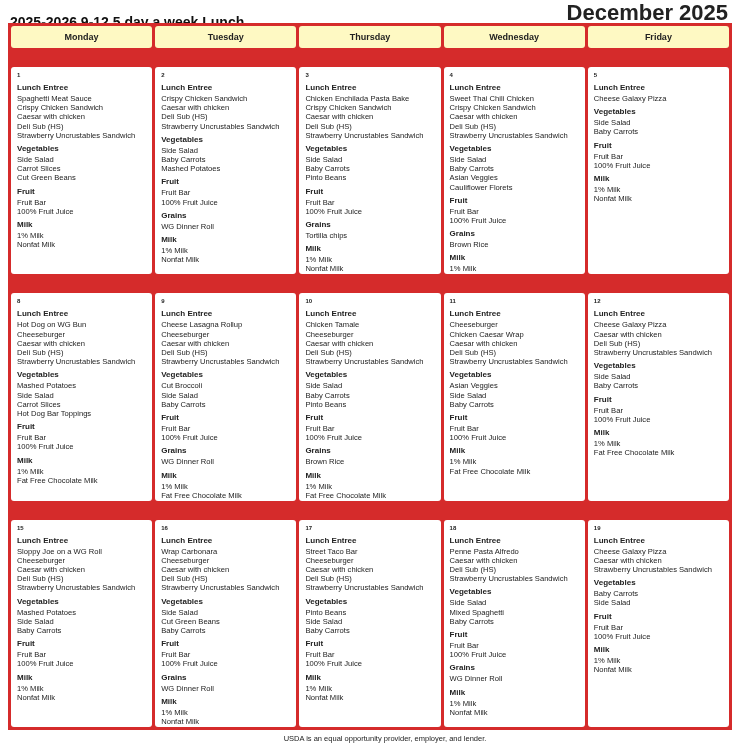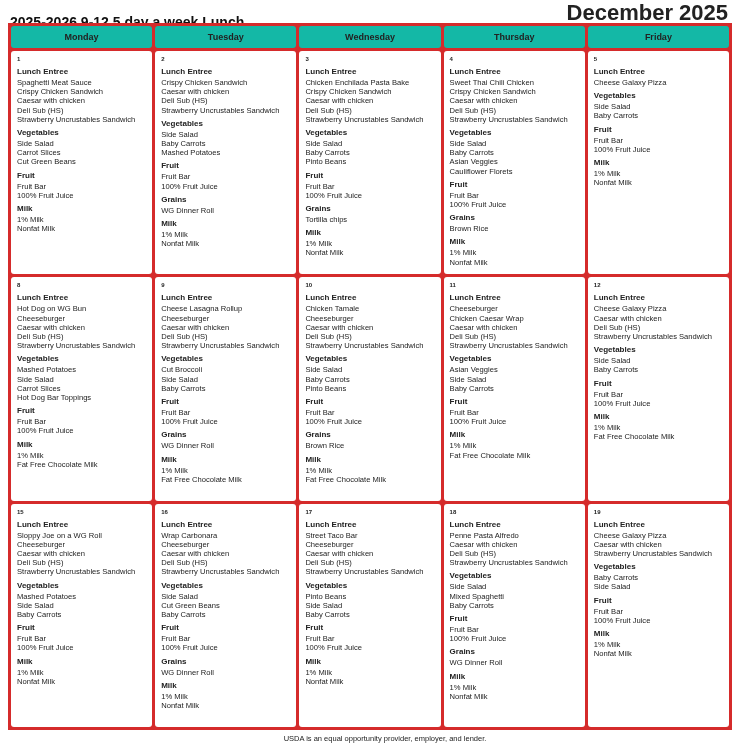--- a/index.html
+++ b/index.html
@@ -16,51 +16,52 @@
   .calendar {
     position: absolute; left: 8px; top: 23px; width: 724px; height: 707px;
     background: #d52b2b;
     padding: 3px;
     display: grid;
     grid-template-columns: repeat(5, 1fr);
     grid-template-rows: 22px 1fr 1fr 1fr;
     gap: 3px;
   }
   .dayhead {
-    background: #14b8a6;
+    background: #fef9c3;
     border-radius: 3px;
     font-size: 9px; font-weight: bold; color: #222;
     display: flex; align-items: center; justify-content: center;
   }
   .cell {
     background: #ffffff;
     border-radius: 3px;
     padding: 5px 6px 8px 6px;
     overflow: hidden;
+    margin-top: 16px;
   }
   .daynum { font-size: 6px; font-weight: bold; color: #222; margin-bottom: 5px; }
   .sec-title { font-size: 8px; font-weight: bold; color: #222; margin-top: 4px; margin-bottom: 2px; }
   .sec-title.first { margin-top: 0; }
   .item { font-size: 7.6px; line-height: 9.2px; color: #222; white-space: nowrap; }
   .footer {
     position: absolute; left: 0; right: 0; top: 734px;
     text-align: center; font-size: 7.5px; color: #222; margin-left: 32px;
   }
 </style>
 </head>
 <body>
 
 <div class="title-left">2025-2026 9-12 5 day a week Lunch</div>
 <div class="title-right">December 2025</div>
 
 <div class="calendar" id="calendar">
     <div class="dayhead">Monday</div>
     <div class="dayhead">Tuesday</div>
+    <div class="dayhead">Thursday</div>
     <div class="dayhead">Wednesday</div>
-    <div class="dayhead">Thursday</div>
     <div class="dayhead">Friday</div>
     <div class="cell">
       <div class="daynum">1</div>
       <div class="sec-title first">Lunch Entree</div>
       <div class="item">Spaghetti Meat Sauce</div>
       <div class="item">Crispy Chicken Sandwich</div>
       <div class="item">Caesar with chicken</div>
       <div class="item">Deli Sub (HS)</div>
       <div class="item">Strawberry Uncrustables Sandwich</div>
       <div class="sec-title">Vegetables</div>

